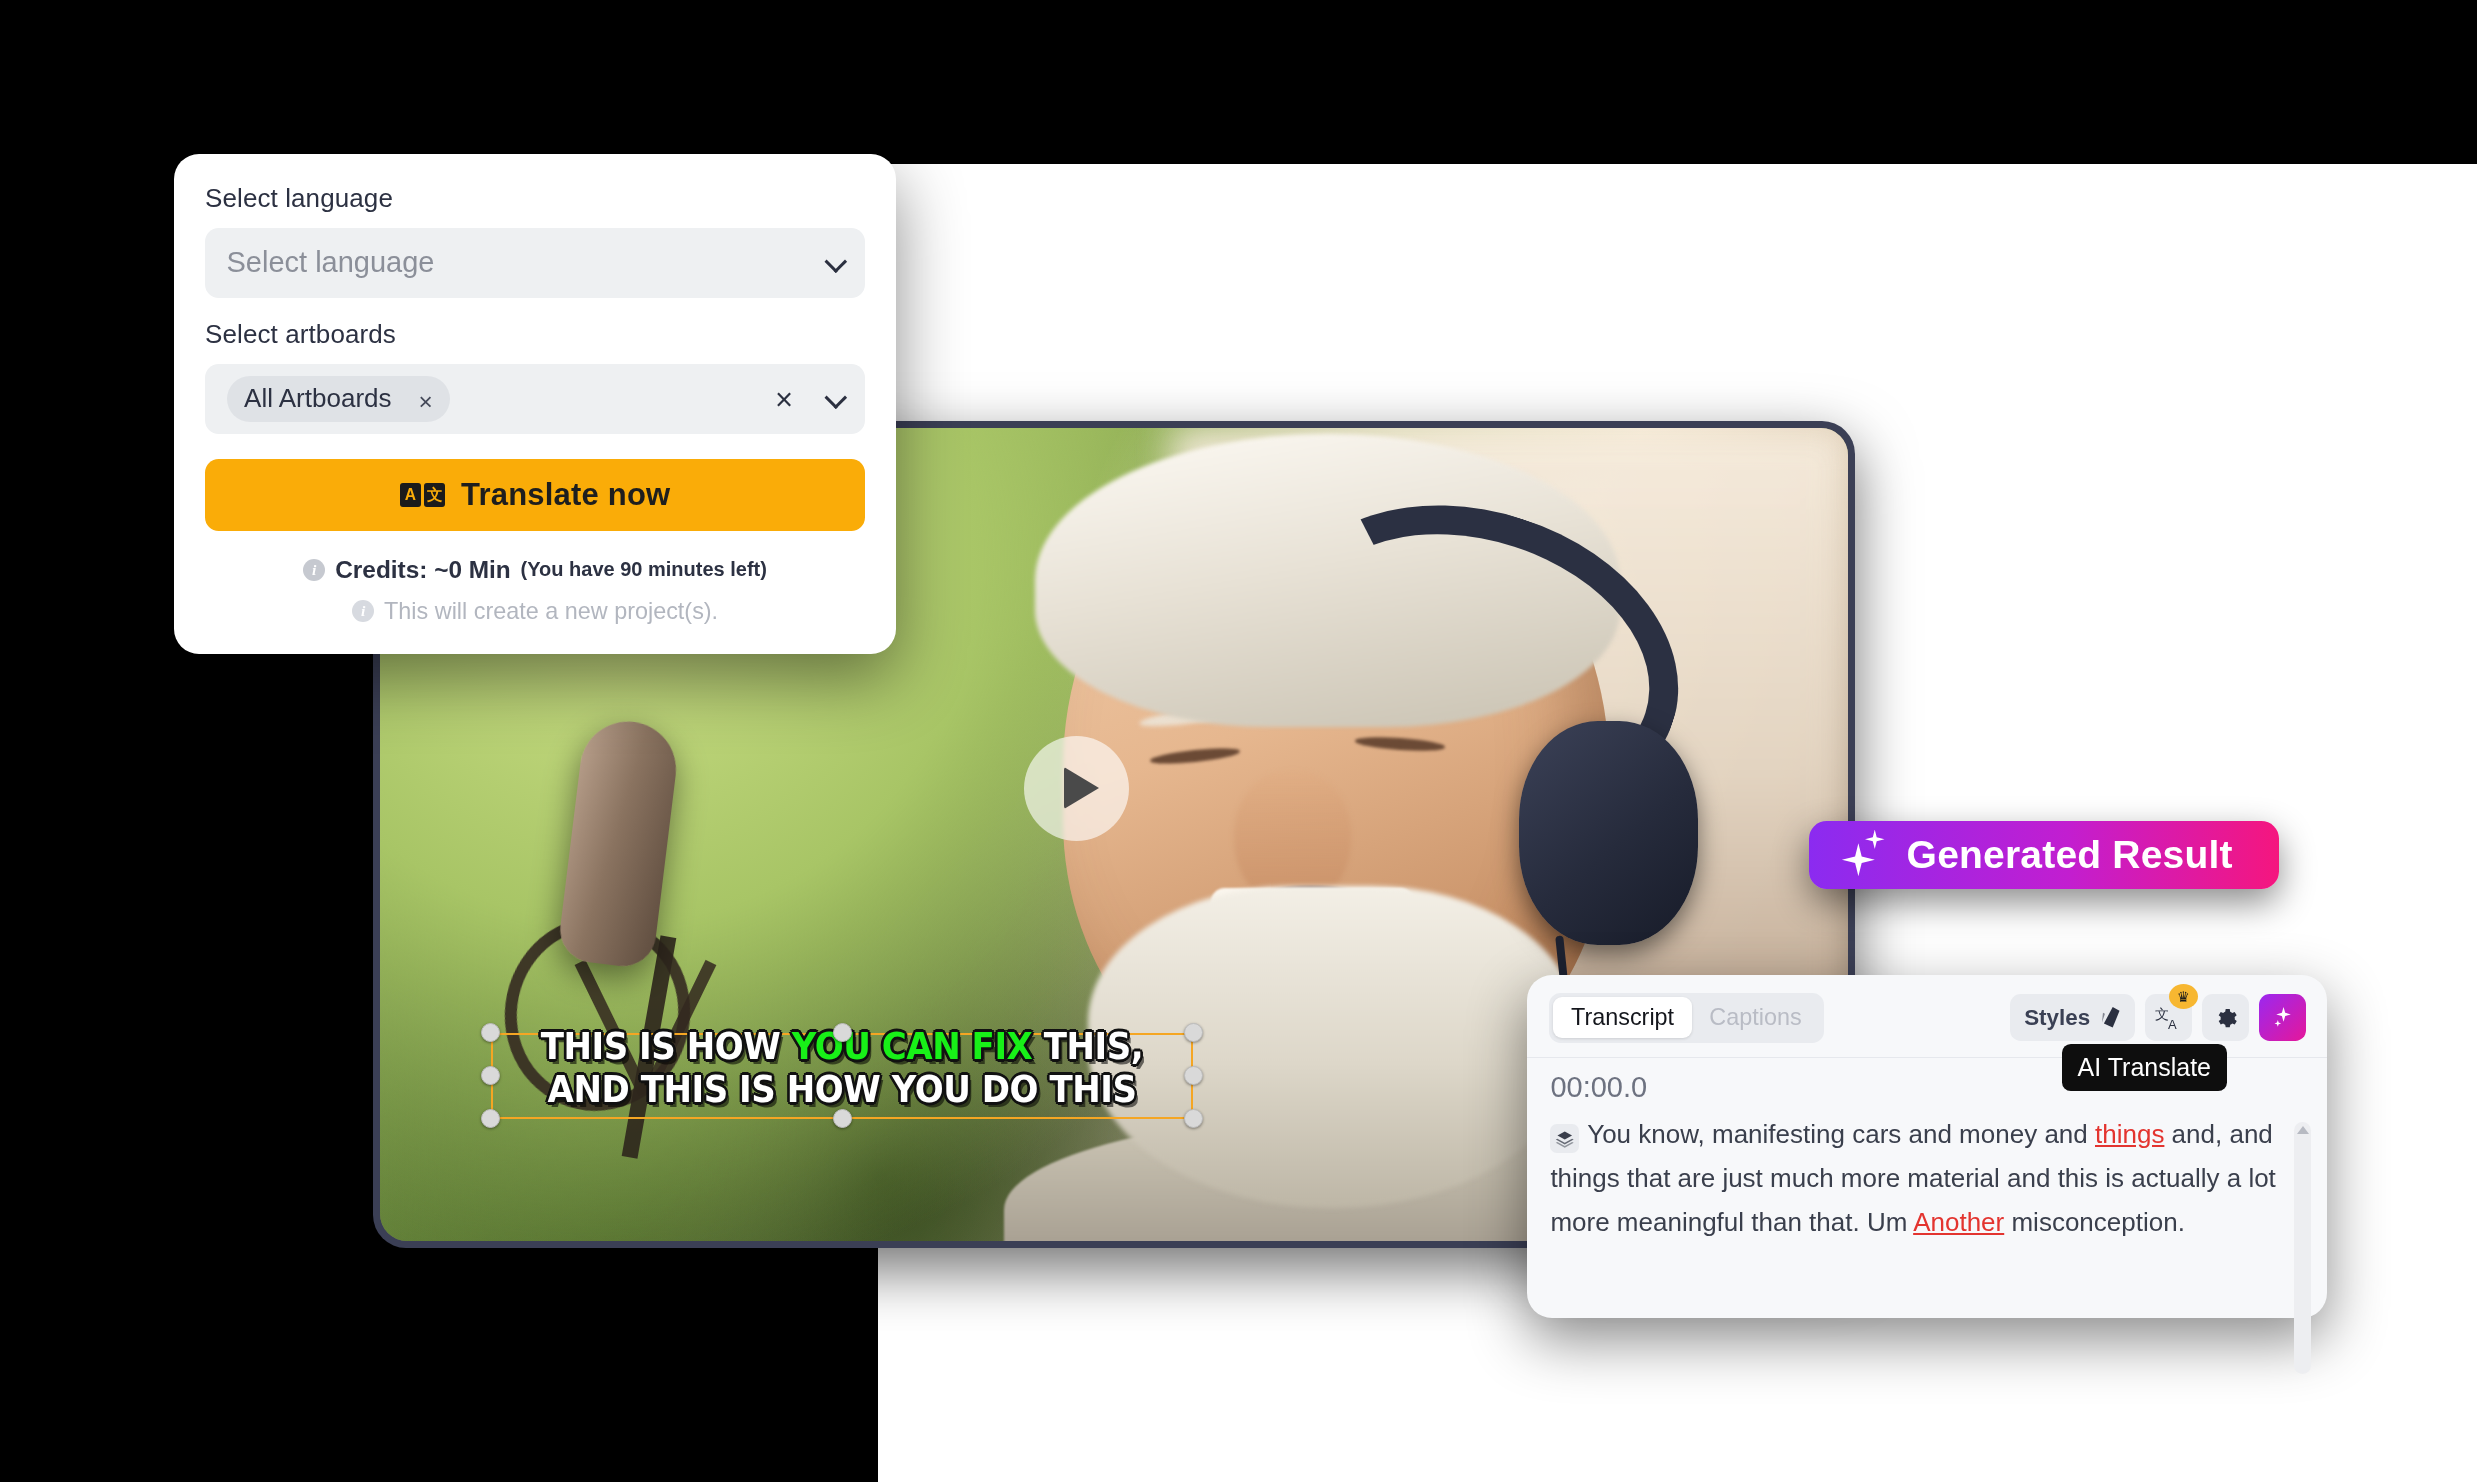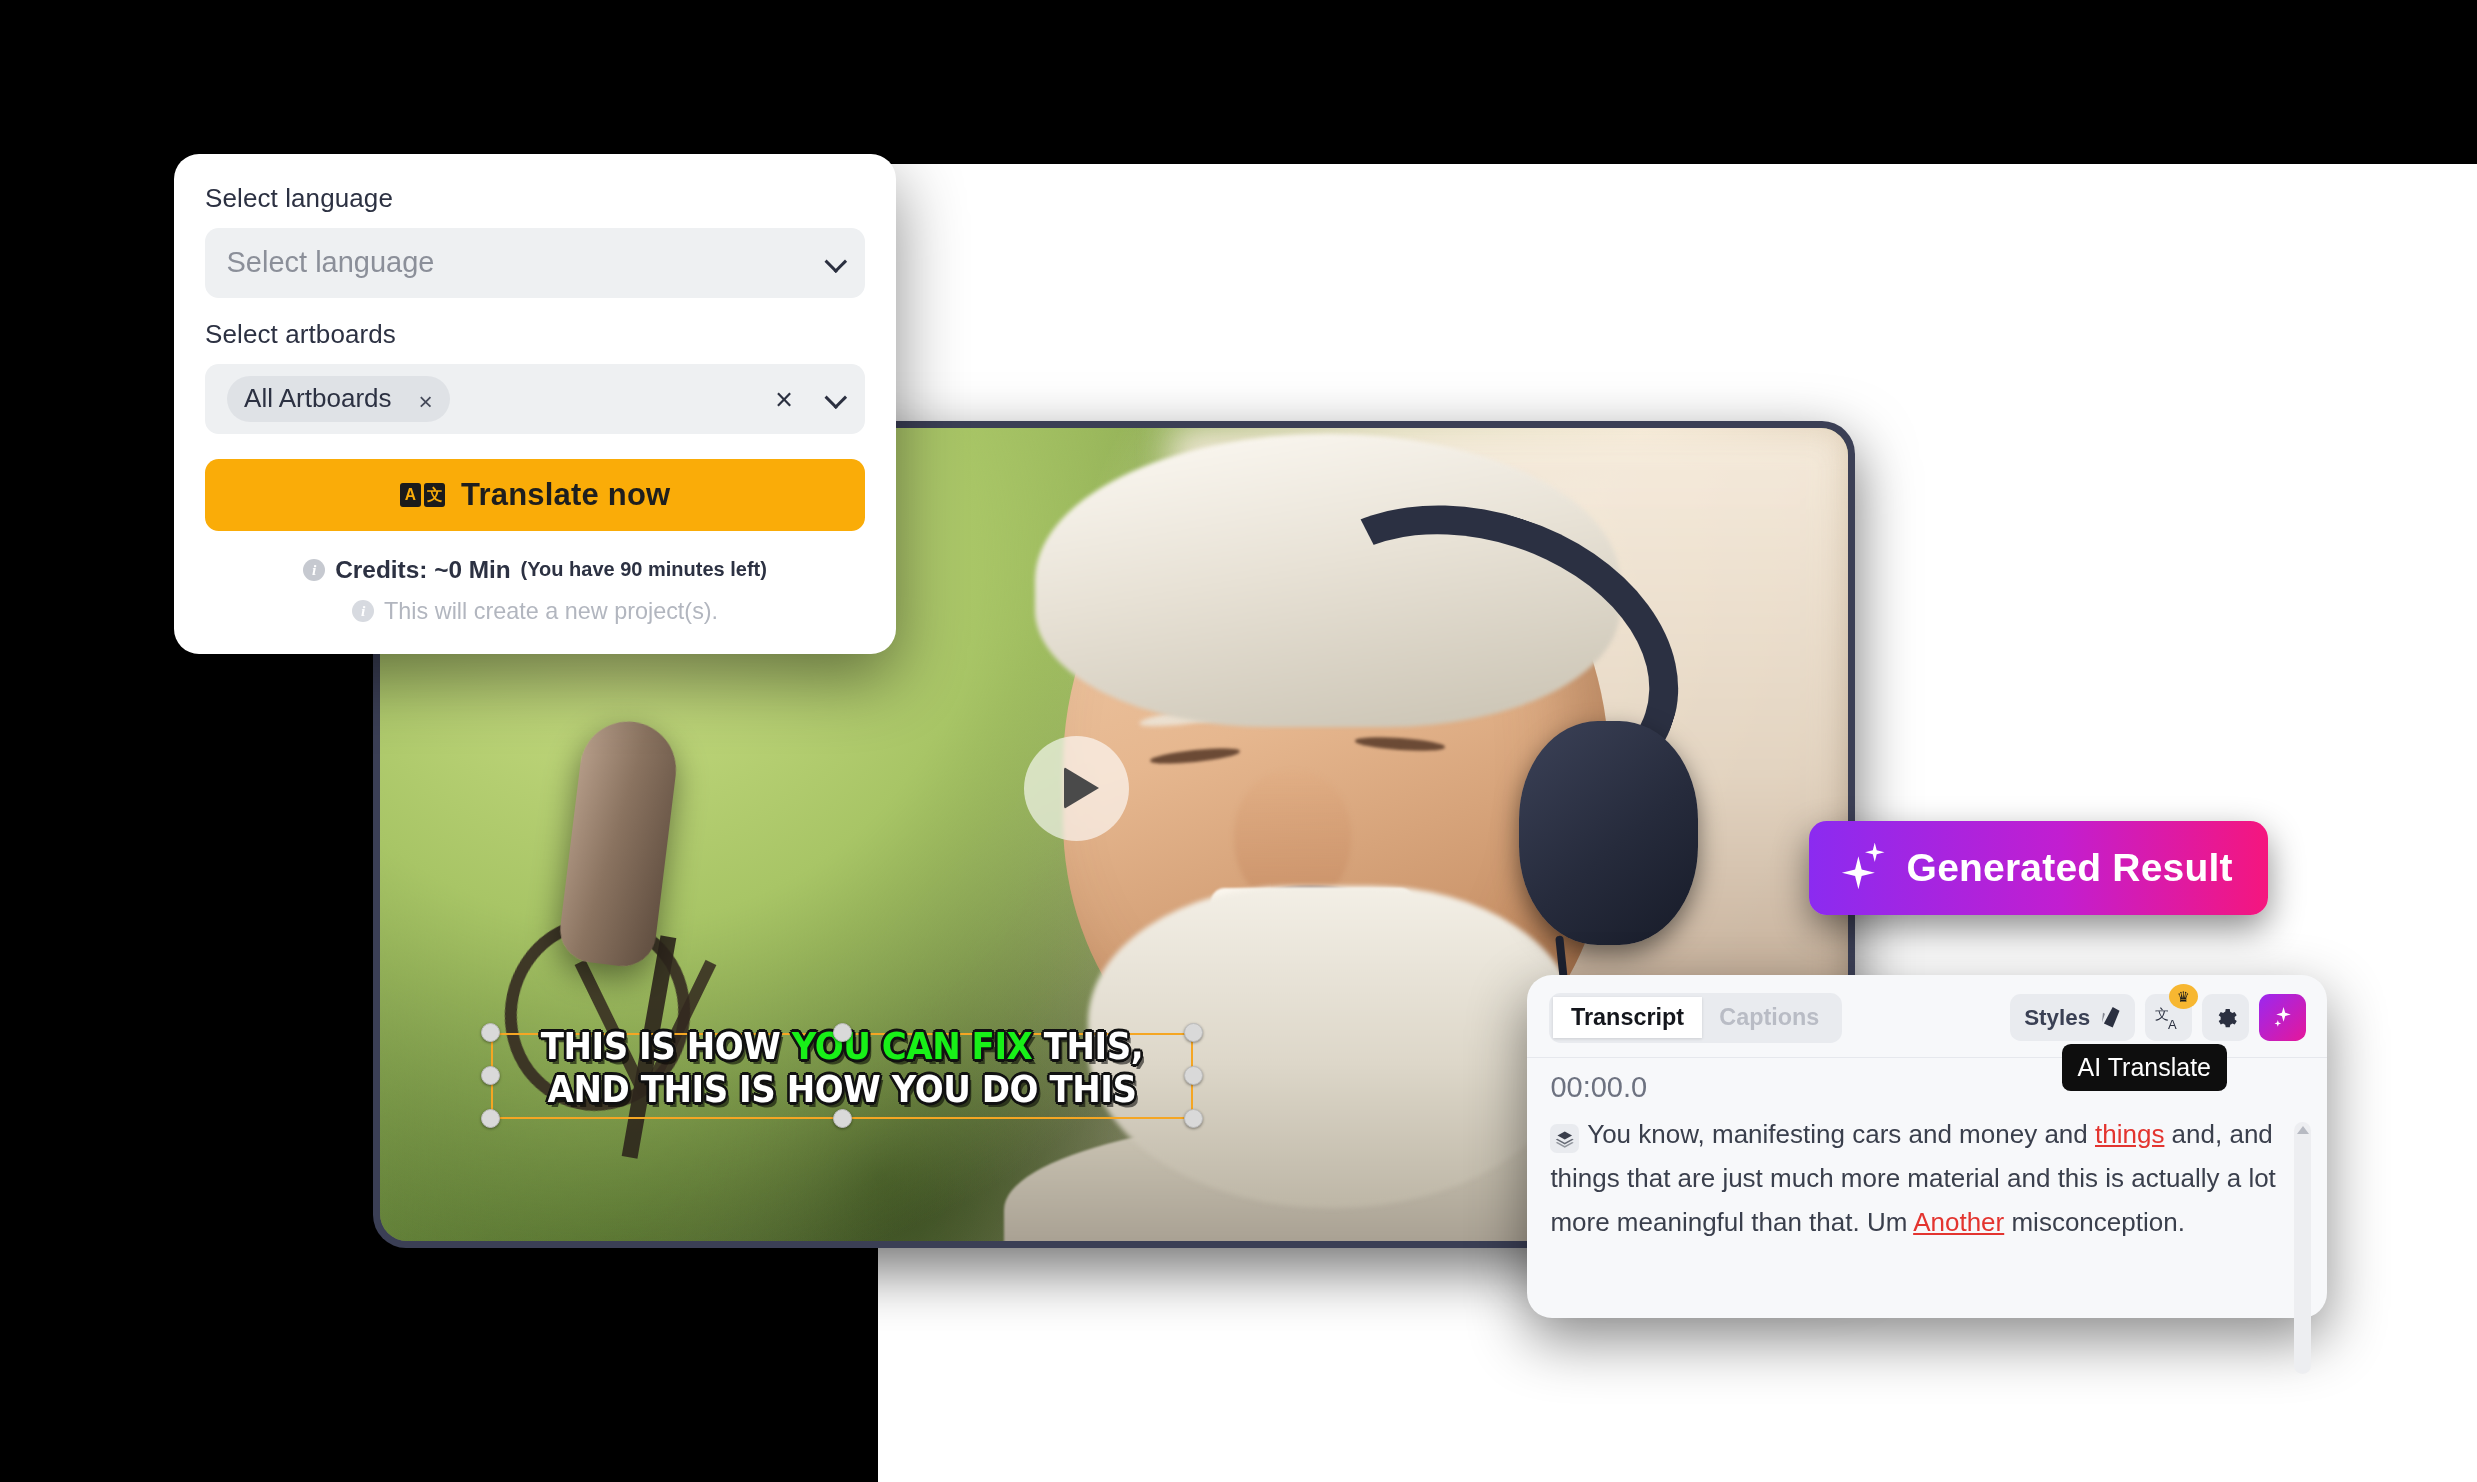--- a/index.html
+++ b/index.html
@@ -327,22 +327,22 @@
     display: flex; align-items: center; justify-content: center;
     flex: 0 0 auto;
     font-family: "Liberation Serif", serif;
   }
   .info-dot.light { background: #d7dae0; }
 
   
   .gen-badge {
     position: absolute;
     left: 1809px; top: 821px;
-    height: 94px;
-    padding: 0 35px 0 29px;
+    height: 68px;
+    padding: 0 46px 0 29px;
     border-radius: 17.6px;
     background: linear-gradient(90deg, #8b2bf0 0%, #c21ed0 55%, #f5167e 100%);
     display: flex; align-items: center; gap: 17.6px;
     box-shadow: 0 13.7px 35px rgba(0,0,0,.45);
     z-index: 45;
   }
   .gen-badge .txt {
     color: #fff; font-size: 39px; font-weight: 700; letter-spacing: 0.2px;
   }
   .spark { position: relative; width: 51px; height: 51px; flex: 0 0 auto; }
@@ -371,21 +371,21 @@
   }
   .tp-head {
     display: flex; align-items: center; justify-content: space-between;
     padding: 17.6px 21.5px 13.7px 21.5px;
     border-bottom: 1px solid #e6e8ed;
   }
   .seg {
     display: flex; background: #e9ebef; border-radius: 11.7px; padding: 4.9px;
   }
   .seg .tab {
-    padding: 6.8px 17.6px; border-radius: 0; font-size: 23.4px; font-weight: 700;
+    padding: 6.8px 17.6px; border-radius: 9px; font-size: 23.4px; font-weight: 400;
     color: #b9bcc5; cursor: pointer;
   }
   .seg .tab.active { background: #fff; color: #14161c; box-shadow: 0 1px 2.9px rgba(0,0,0,.12); }
   .tools { display: flex; align-items: center; gap: 9.8px; }
   .tool {
     height: 47px; border-radius: 10.7px; background: #e9ebef;
     display: flex; align-items: center; justify-content: center;
     padding: 0 13.7px; gap: 9.8px; position: relative; cursor: pointer;
   }
   .tool.sq { width: 47px; padding: 0; }

